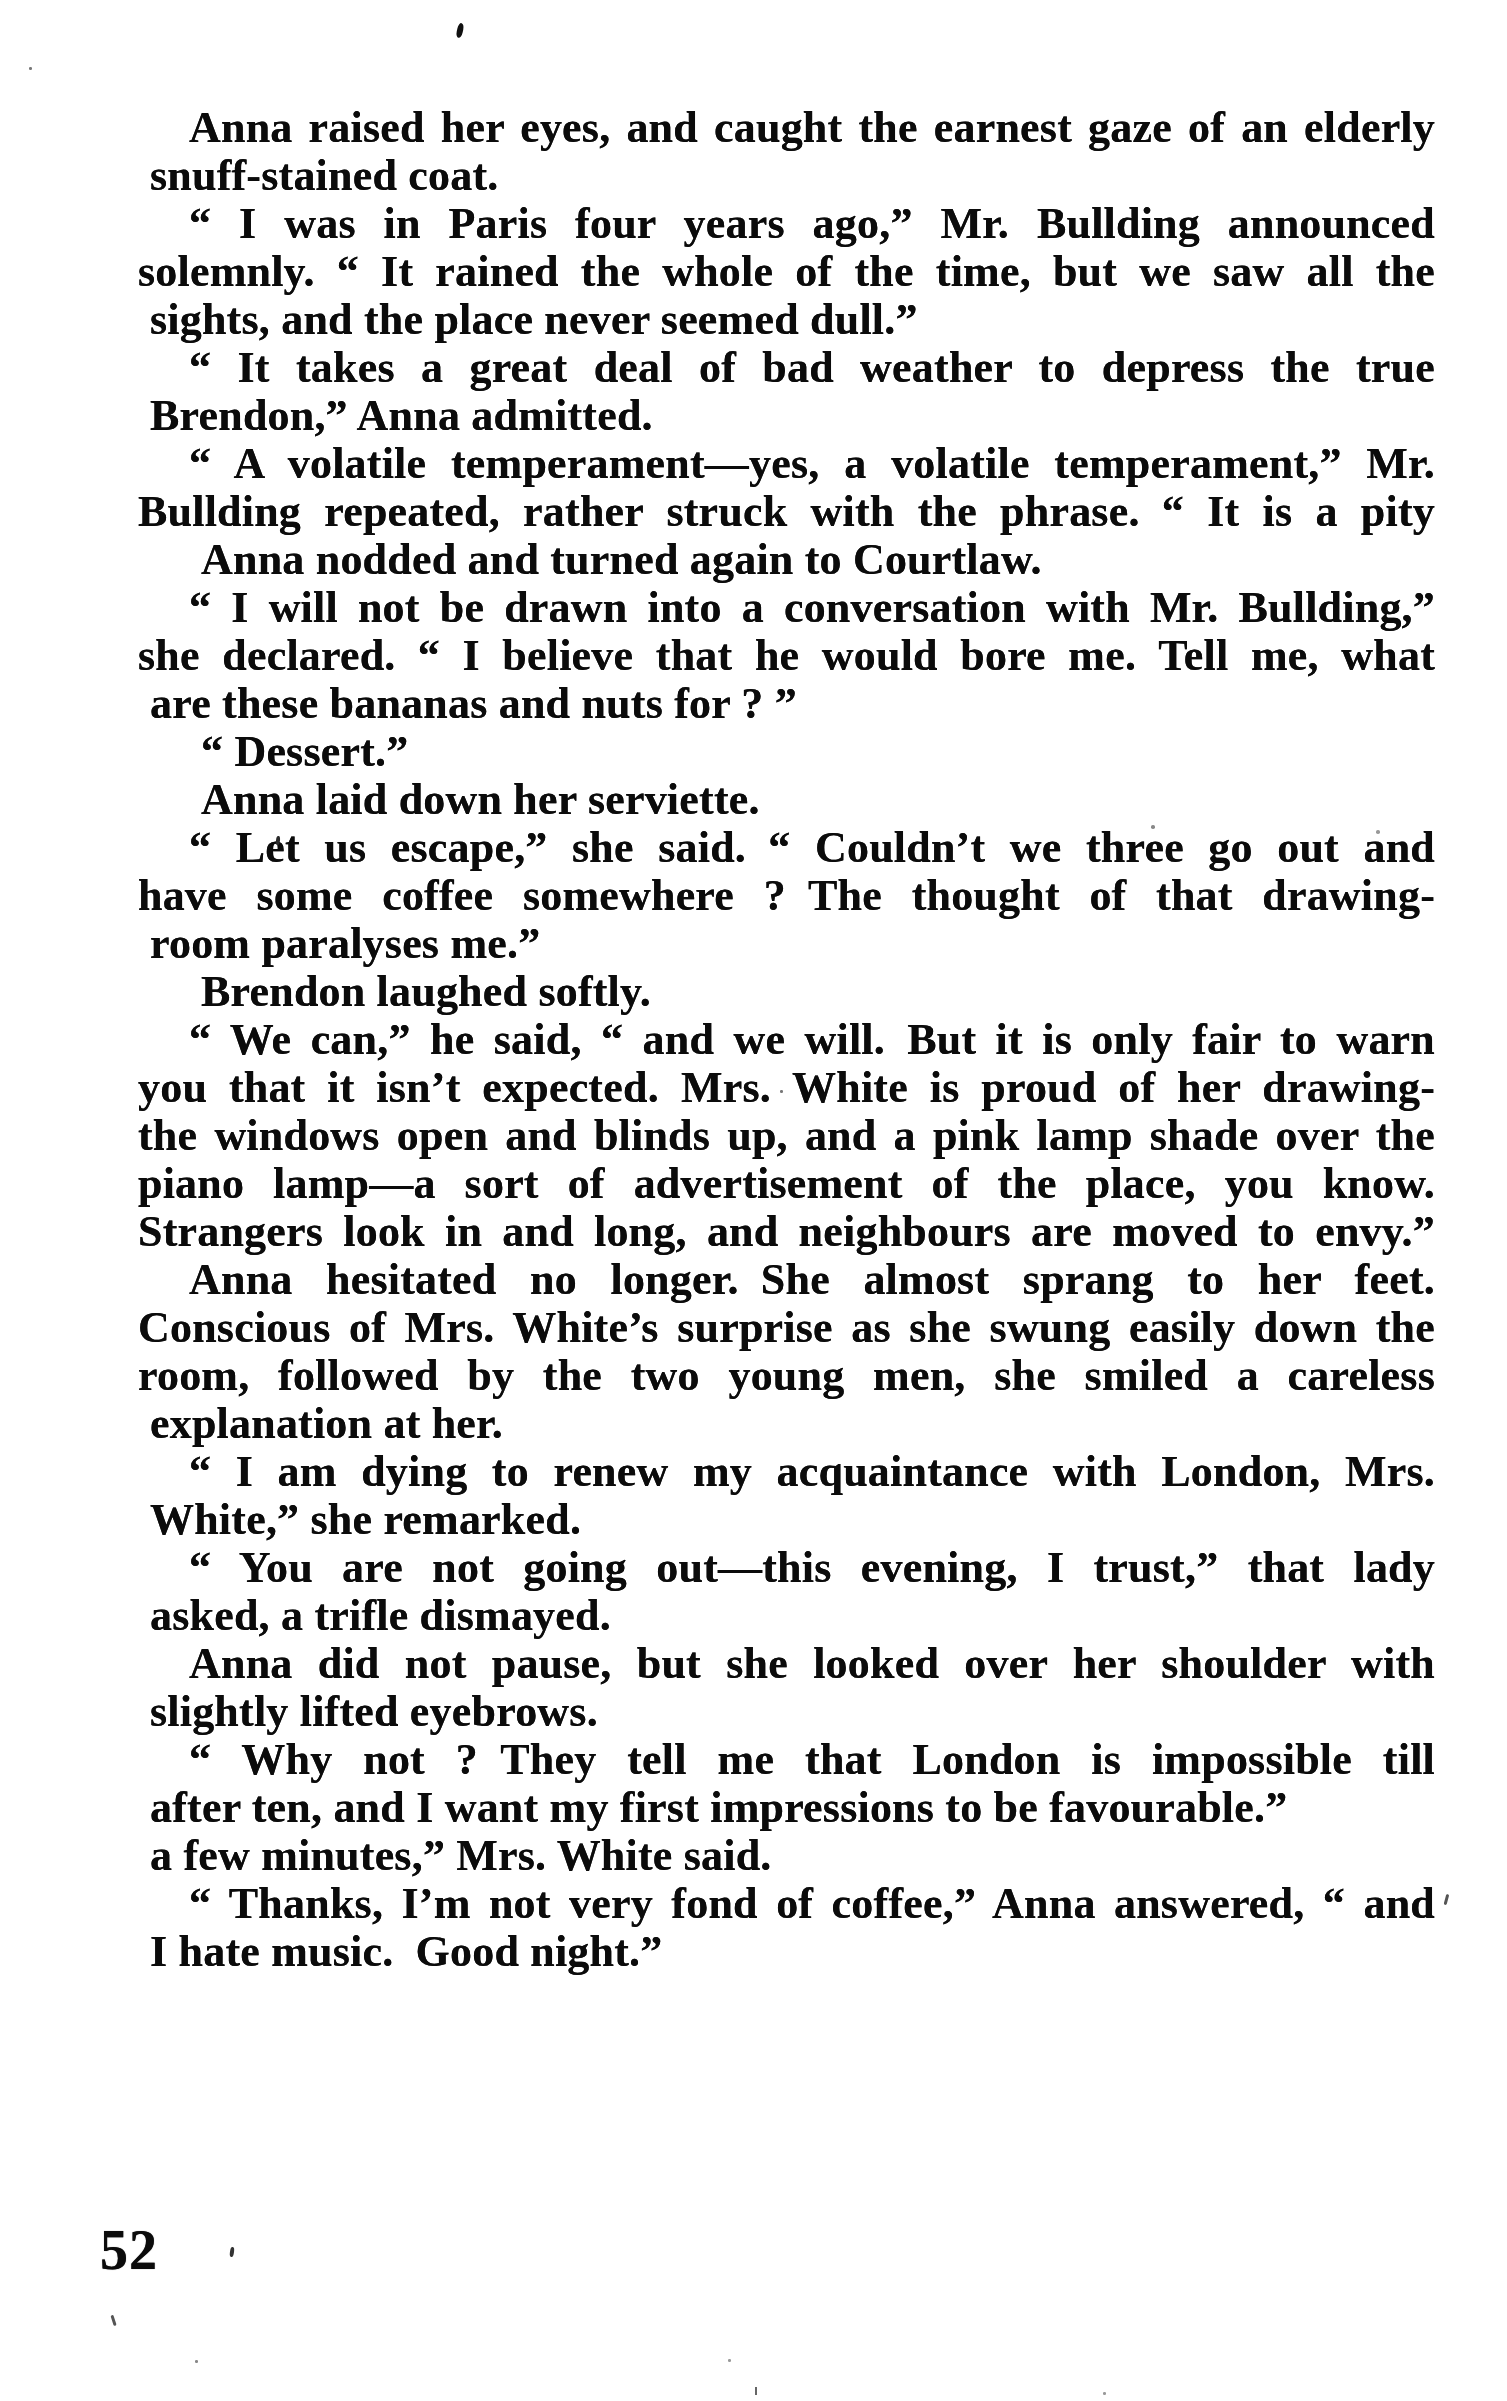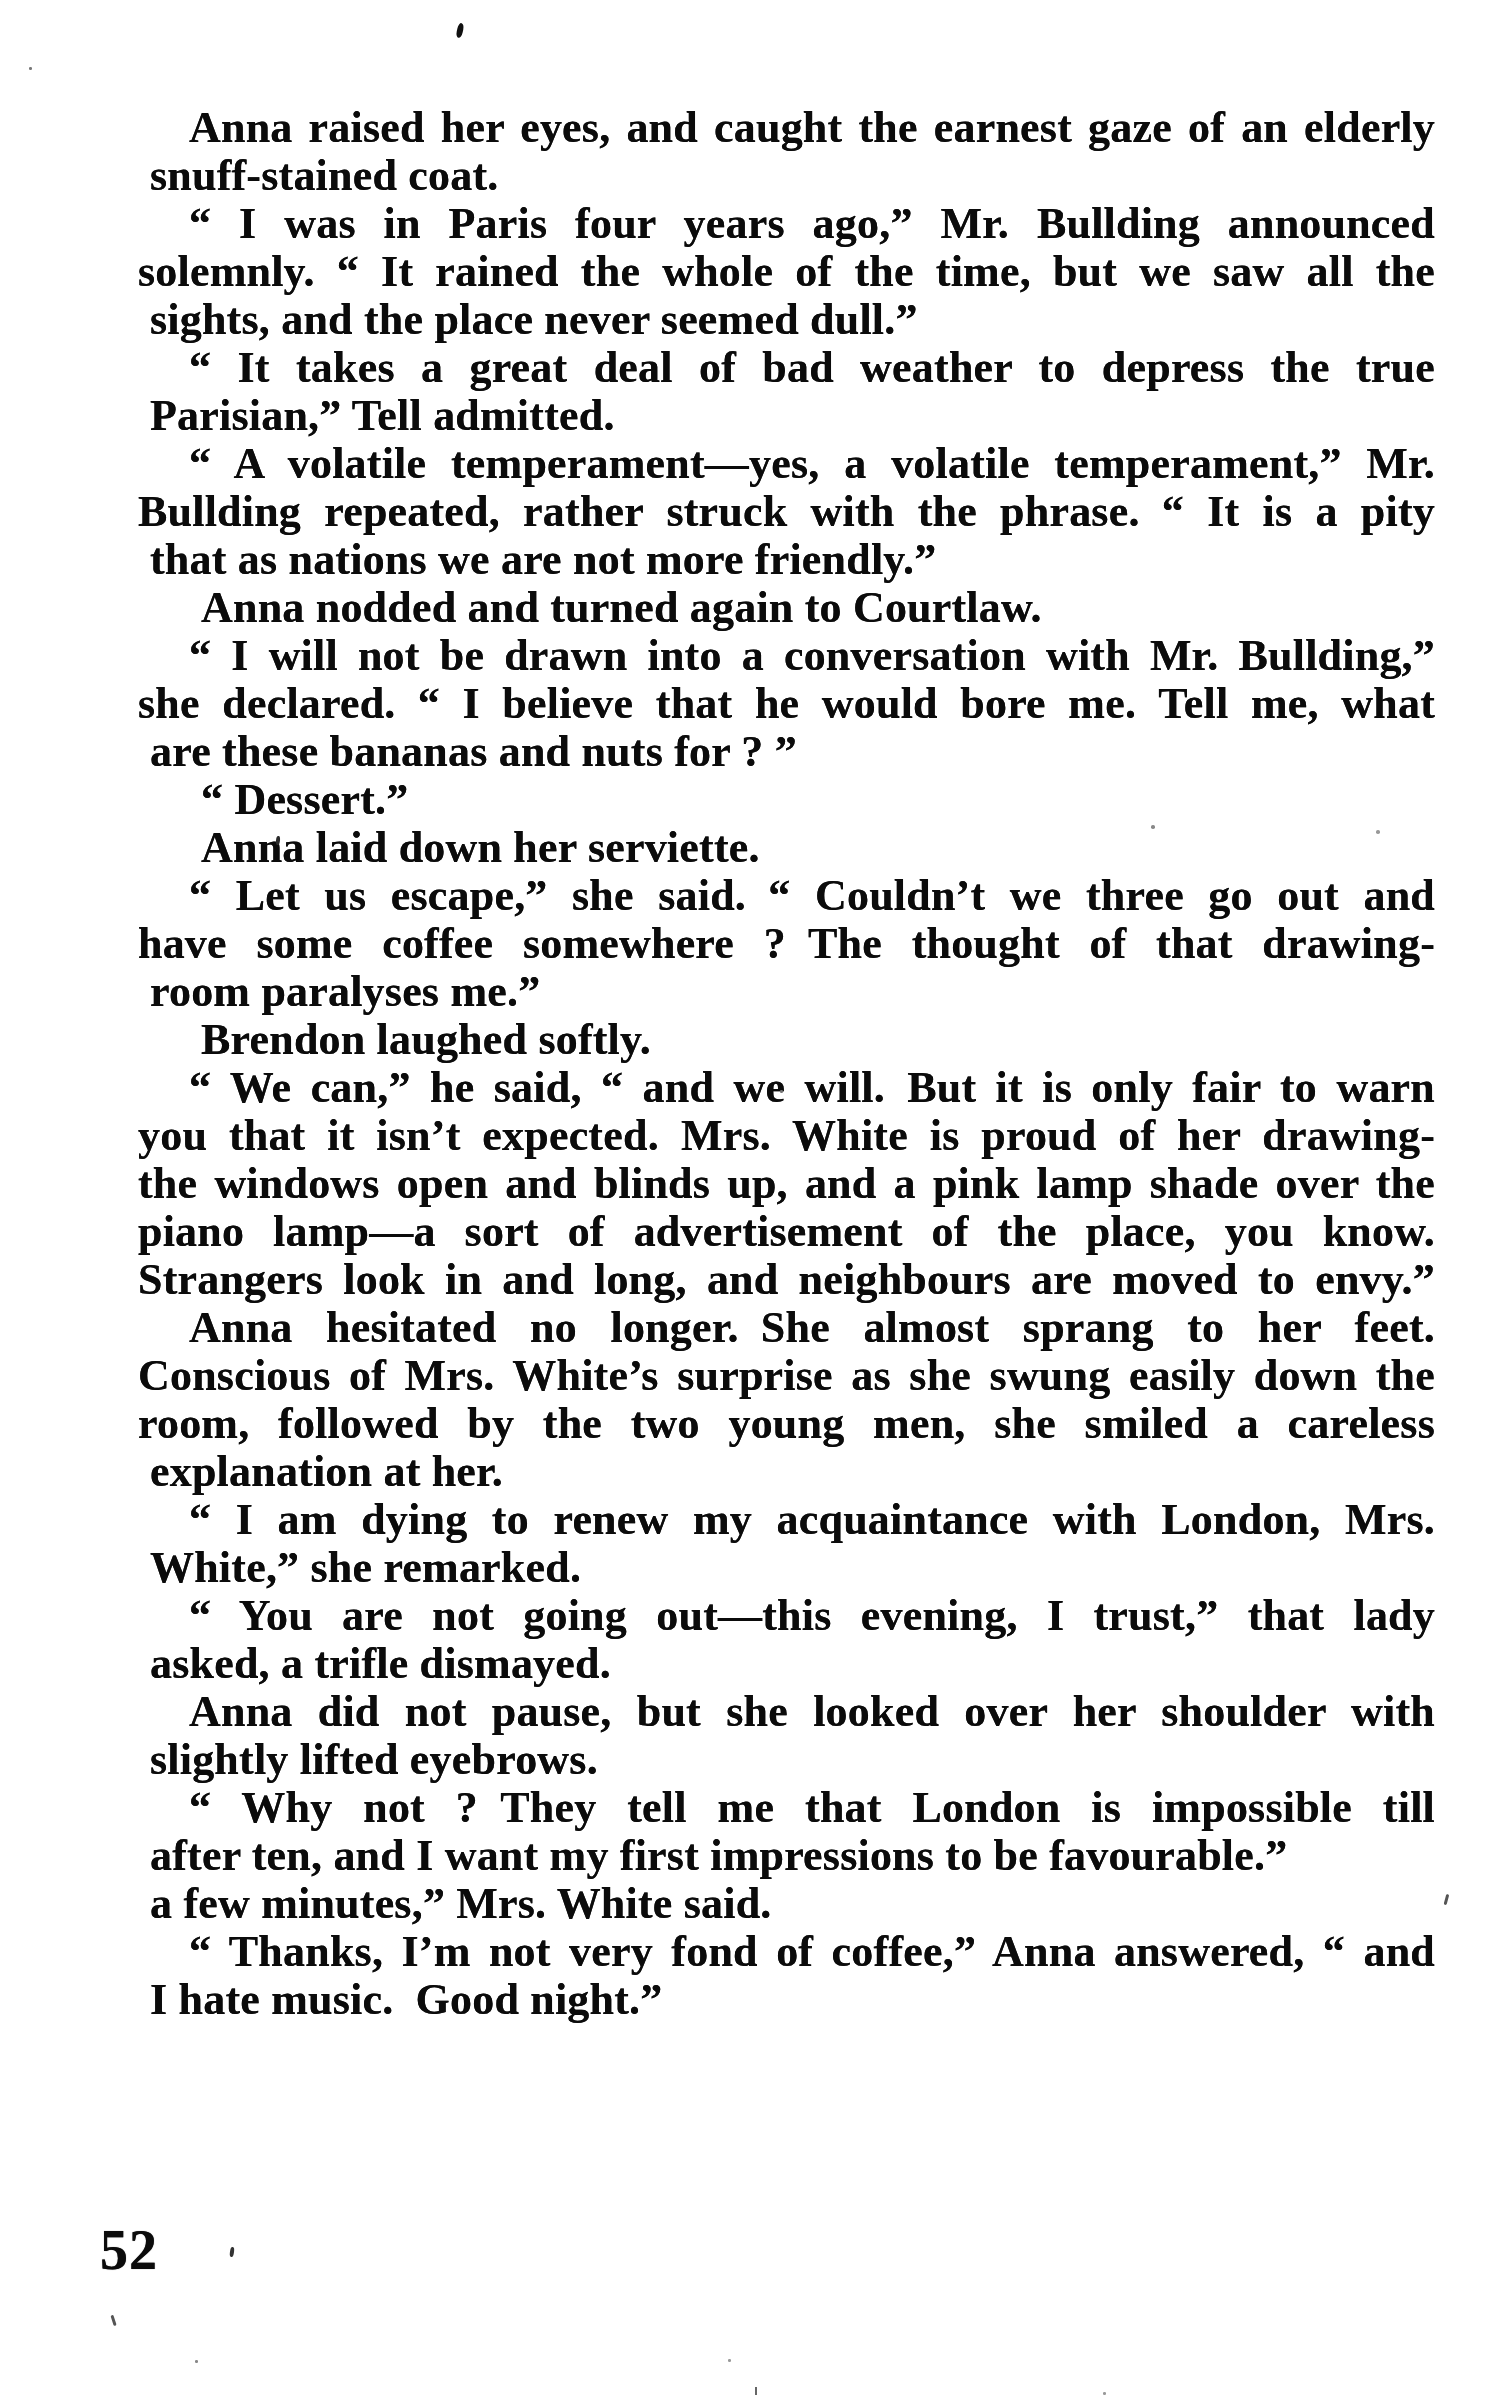--- a/index.html
+++ b/index.html
@@ -56,24 +56,23 @@
 
 <div class="page">
 
   <div class="textblock">
     <div class="ln indent">Anna raised her eyes, and caught the earnest gaze of an elderly</div>
     <div class="ln end">snuff-stained coat.</div>
     <div class="ln indent">“ I was in Paris four years ago,” Mr. Bullding announced</div>
     <div class="ln">solemnly. “ It rained the whole of the time, but we saw all the</div>
     <div class="ln end">sights, and the place never seemed dull.”</div>
     <div class="ln indent">“ It takes a great deal of bad weather to depress the true</div>
-    <div class="ln end">Parisian,” Tell admitted.</div>
+    <div class="ln end">Brendon,” Anna admitted.</div>
     <div class="ln indent">“ A volatile temperament—yes, a volatile temperament,” Mr.</div>
     <div class="ln">Bullding repeated, rather struck with the phrase. “ It is a pity</div>
-    <div class="ln end">that as nations we are not more friendly.”</div>
     <div class="ln indent end">Anna nodded and turned again to Courtlaw.</div>
     <div class="ln indent">“ I will not be drawn into a conversation with Mr. Bullding,”</div>
     <div class="ln">she declared. “ I believe that he would bore me. Tell me, what</div>
     <div class="ln end">are these bananas and nuts for ? ”</div>
     <div class="ln indent end">“ Dessert.”</div>
     <div class="ln indent end">Anna laid down her serviette.</div>
     <div class="ln indent">“ Let us escape,” she said. “ Couldn’t we three go out and</div>
     <div class="ln">have some coffee somewhere ? The thought of that drawing-</div>
     <div class="ln end">room paralyses me.”</div>
     <div class="ln indent end">Brendon laughed softly.</div>

